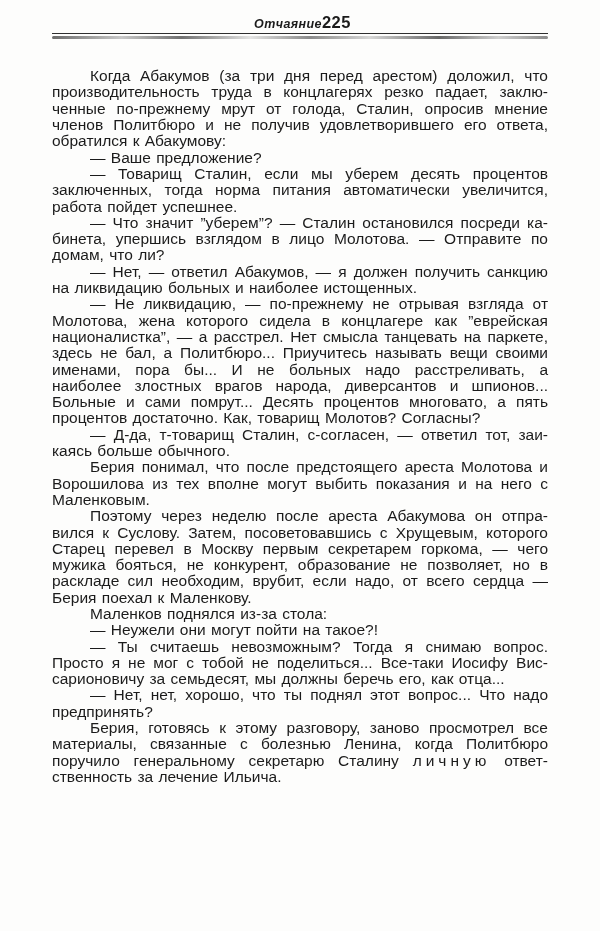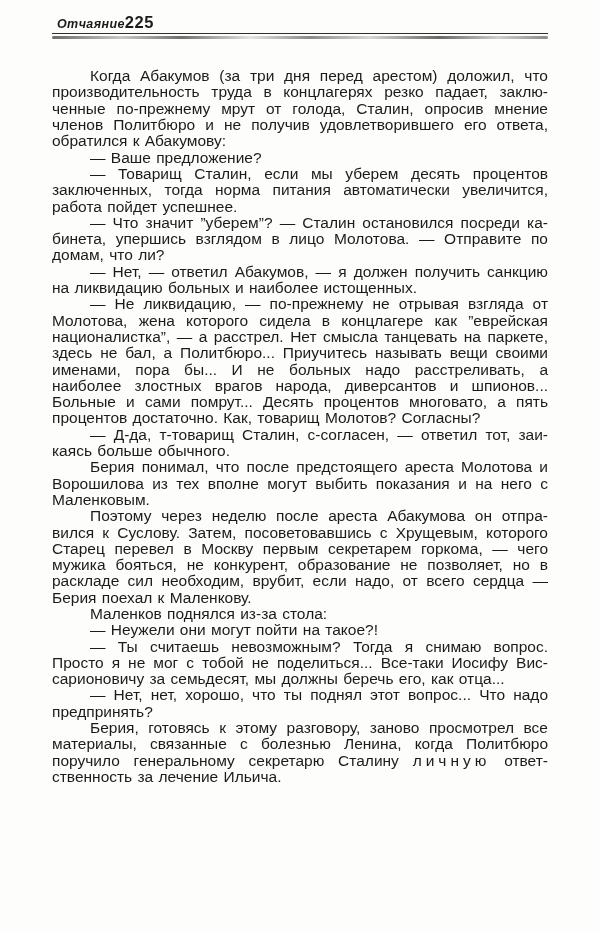--- a/index.html
+++ b/index.html
@@ -16,21 +16,21 @@
     background: var(--paper, #fdfdfc);
   }
   .page {
     box-sizing: border-box;
     width: 600px;
     height: 931px;
     padding: 13px 52px 0 52px;
   }
   .header {
     display: flex;
-    justify-content: flex-start;
+    justify-content: center;
     align-items: baseline;
   }
   .running-title {
     font-size: 12.5px;
     font-weight: bold;
     font-style: italic;
     letter-spacing: 0.4px;
     padding-left: 5px;
   }
   .page-number {

